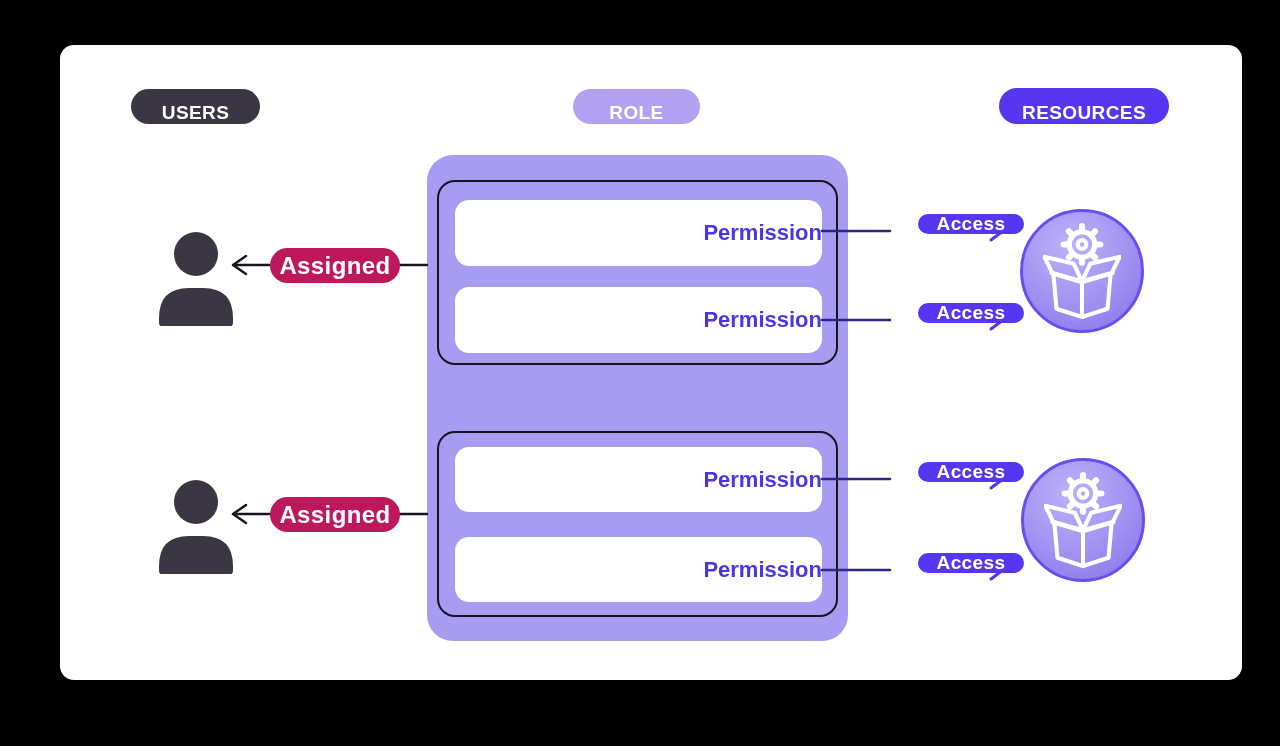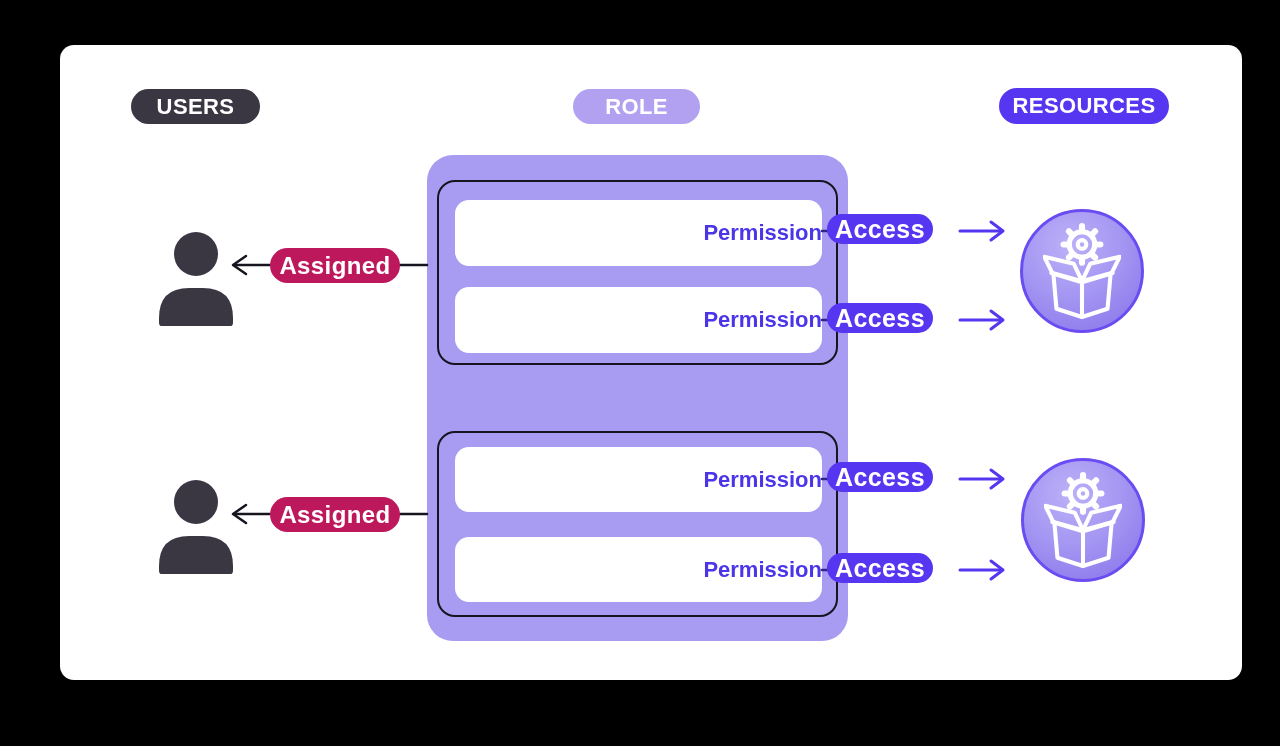--- a/index.html
+++ b/index.html
@@ -27,28 +27,28 @@
     color:#4c35e8;font-size:22px;font-weight:bold;
   }
   .permission.p1{top:200px;}
   .permission.p2{top:287px;}
   .permission.p3{top:447px;height:65px;}
   .permission.p4{top:537px;height:65px;}
   .pill{
     position:absolute;border-radius:999px;display:flex;align-items:center;
     justify-content:center;color:#ffffff;font-weight:bold;letter-spacing:0.4px;
   }
-  .pill.header{font-size:22px;}
+  .pill.header{font-size:19px;align-items:flex-end;}
   .pill.users{left:131px;top:89px;width:129px;height:35px;background:#3a3743;}
   .pill.role{left:573px;top:89px;width:127px;height:35px;background:#b2a1f0;}
   .pill.resources{left:999px;top:88px;width:170px;height:36px;background:#5636f0;}
   .pill.assigned{left:270px;width:130px;height:35px;background:#be185d;font-size:24px;}
   .pill.assigned.row1{top:248px;}
   .pill.assigned.row2{top:497px;}
-  .pill.access{left:827px;width:106px;height:30px;background:#5636f0;font-size:25px;}
+  .pill.access{left:918px;width:106px;height:20px;background:#5636f0;font-size:19px;}
   .pill.access.r1{top:214px;}
   .pill.access.r2{top:303px;}
   .pill.access.r3{top:462px;}
   .pill.access.r4{top:553px;}
   .person{position:absolute;left:151px;width:90px;height:94px;}
   .person.row1{top:232px;}
   .person.row2{top:480px;}
   .resource-circle{
     position:absolute;width:124px;height:124px;border-radius:50%;
     background:radial-gradient(circle at 40% 28%, #bcb1f8 0%, #a395f2 48%, #8671e9 100%);

